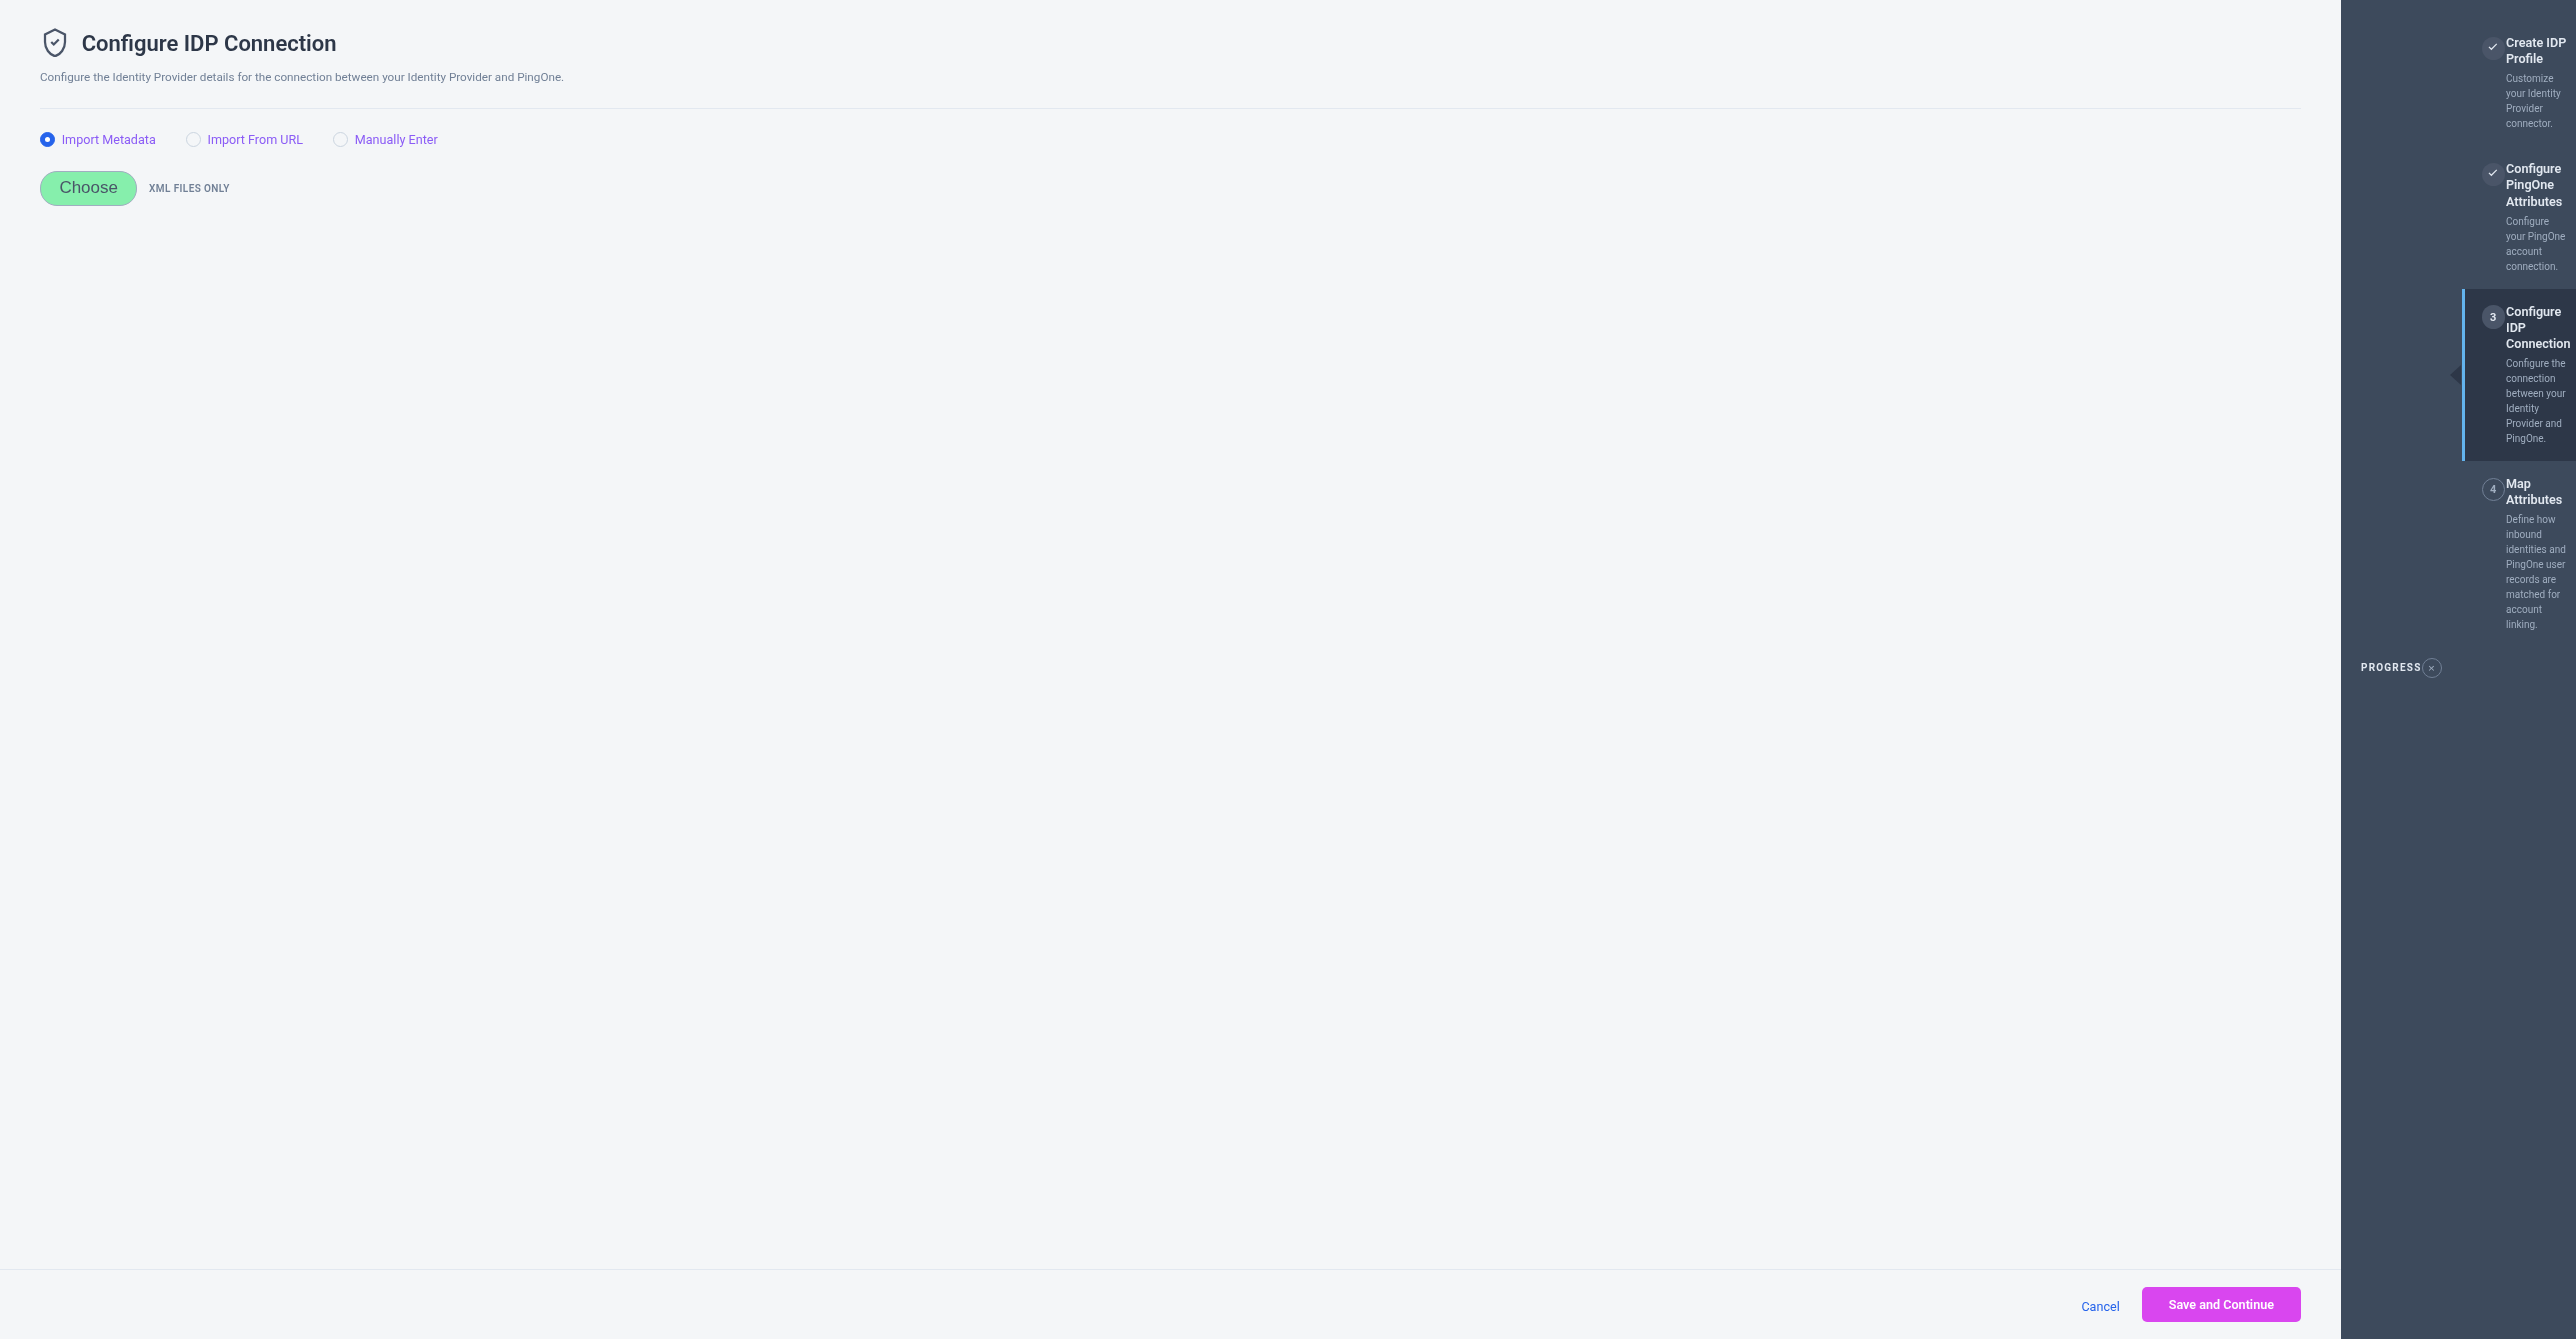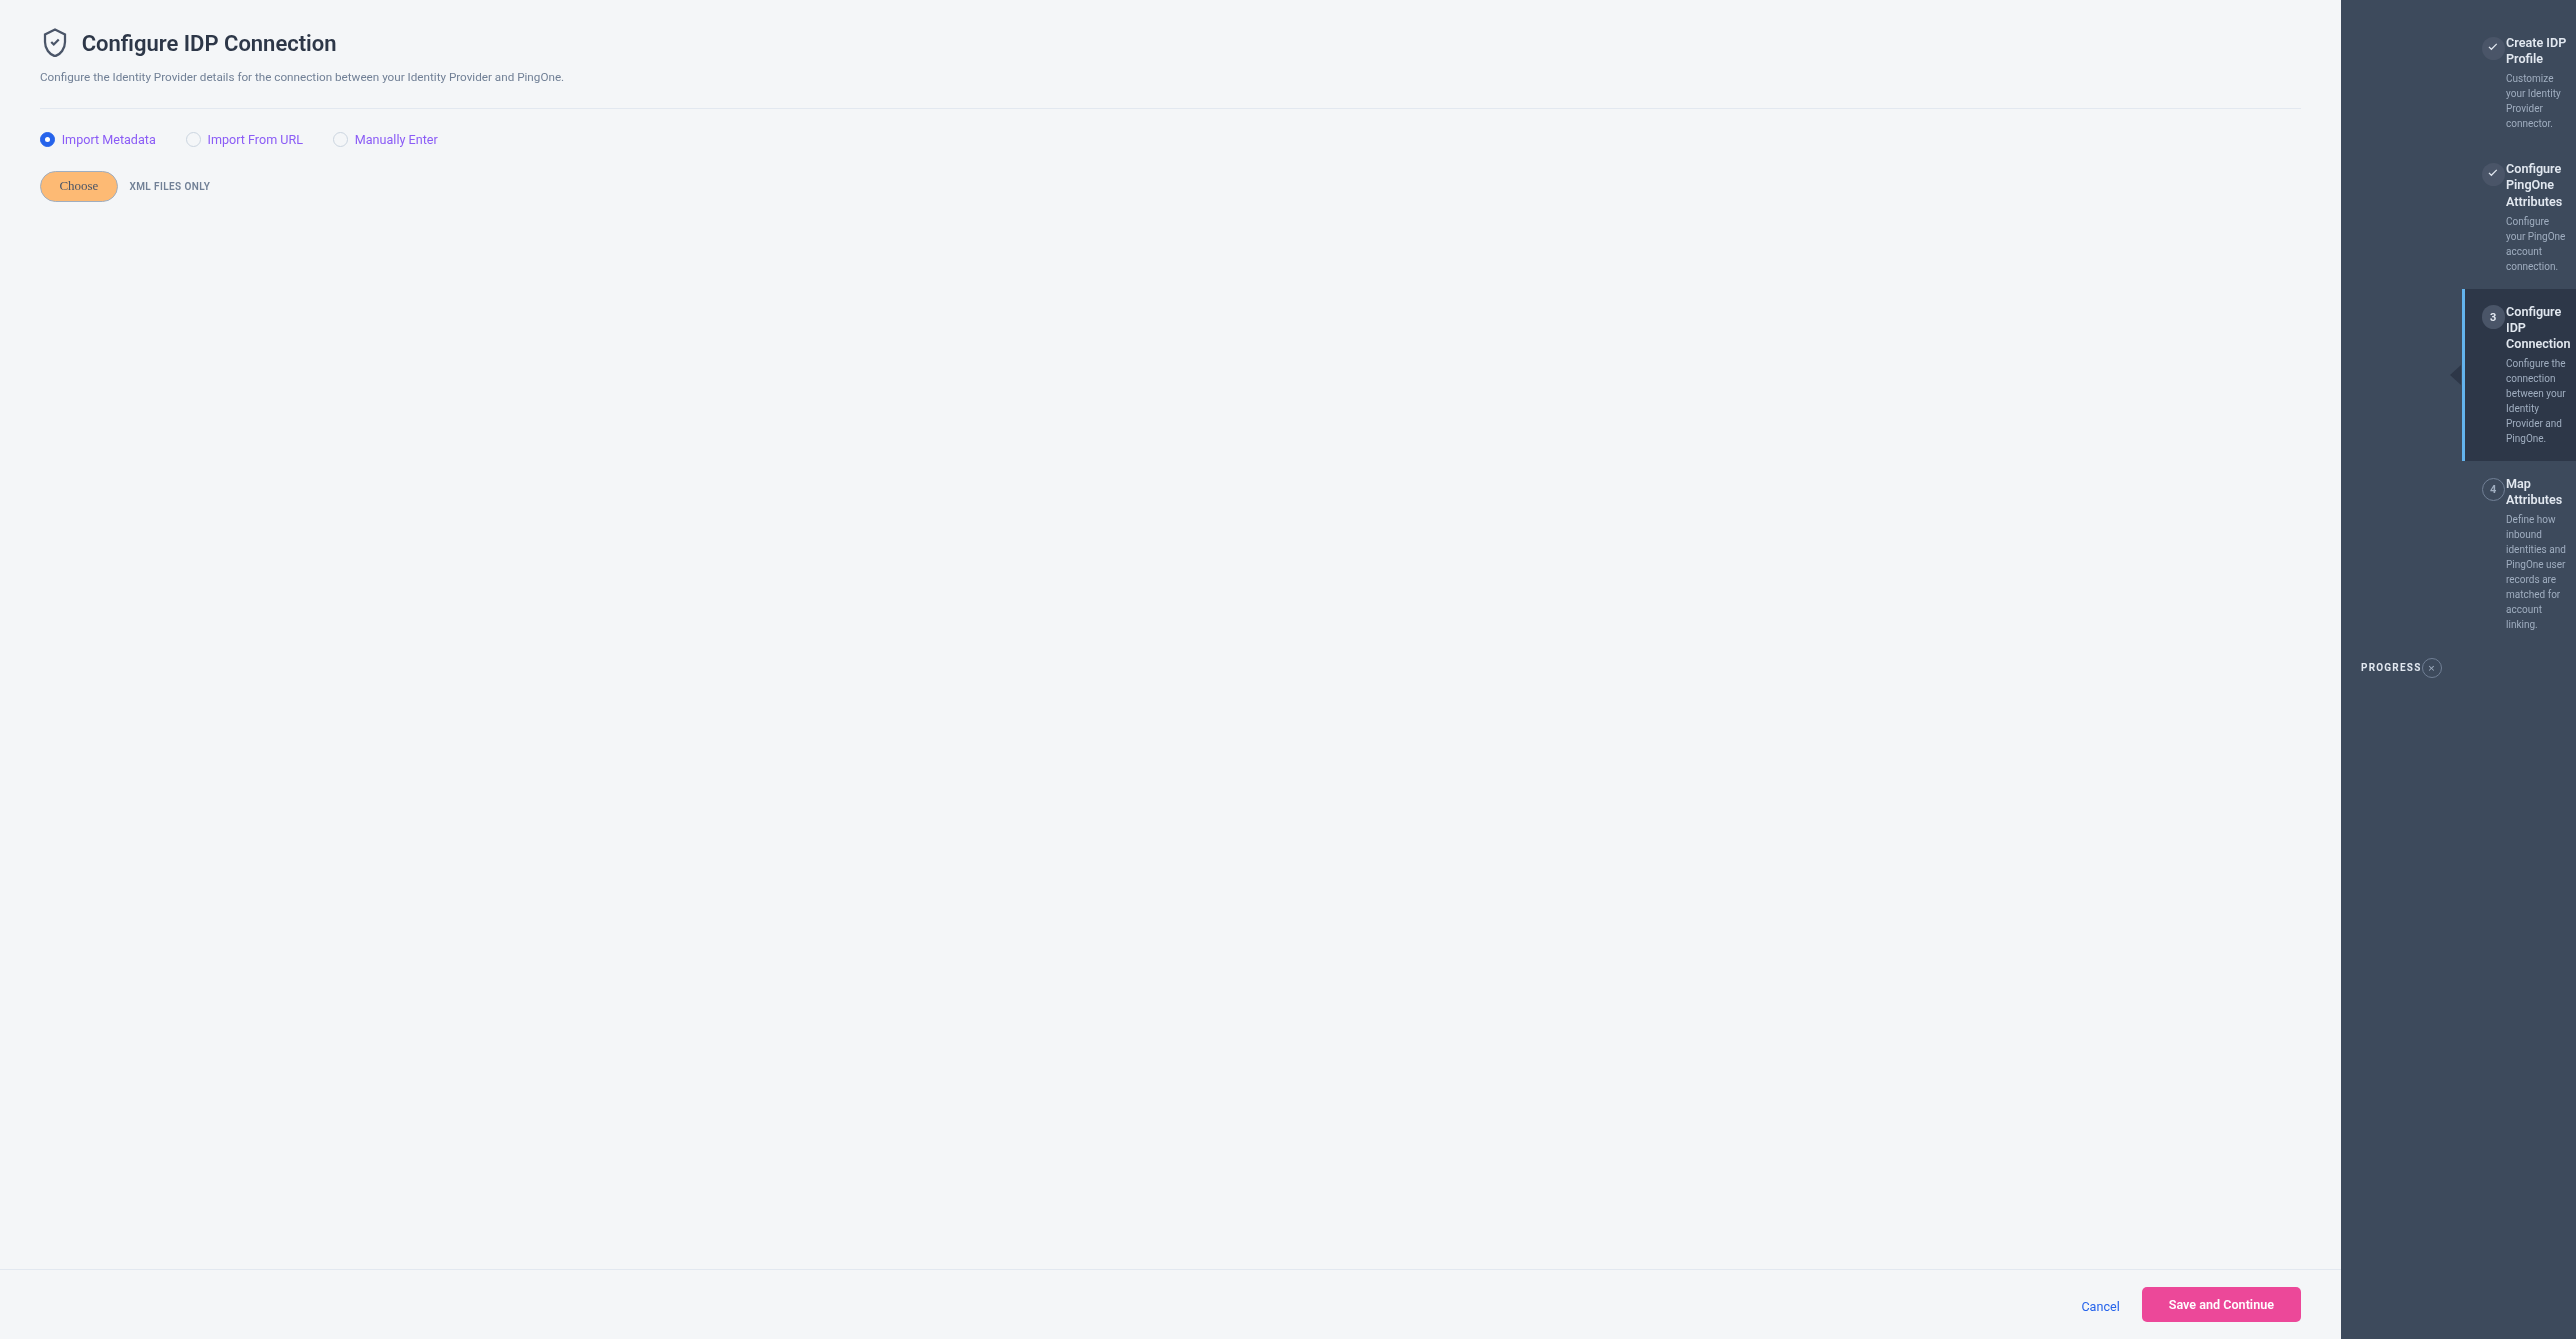--- a/index.html
+++ b/index.html
@@ -164,26 +164,26 @@
     .choose-row {
       display: flex;
       align-items: center;
       gap: 11.7px;
       margin-bottom: 23.5px;
     }
 
     .choose-btn {
       border: 0.8px solid #a0aec0;
       border-radius: 17px;
-      background: #fdba74;
+      background: #86efac;
       padding: 6.7px 18.4px;
-      font-size: 13px;
+      font-size: 17px;
       color: #4a5568;
       cursor: pointer;
-      font-family: Liberation Serif, serif;
+      font-family: Liberation Sans, sans-serif;
     }
 
     .xml-only-label {
       font-size: 10px;
       color: #718096;
       font-weight: 600;
       letter-spacing: 0.04em;
     }
 
     
@@ -201,21 +201,21 @@
       border: none;
       background: transparent;
       font-size: 12.6px;
       color: #2563eb;
       cursor: pointer;
       padding: 8.4px 17px;
       font-family: inherit;
     }
 
     .save-btn {
-      background: #ec4899;
+      background: #d946ef;
       border: none;
       border-radius: 5px;
       color: white;
       font-size: 12.6px;
       font-weight: 600;
       padding: 10px 27px;
       cursor: pointer;
       font-family: inherit;
     }
 

